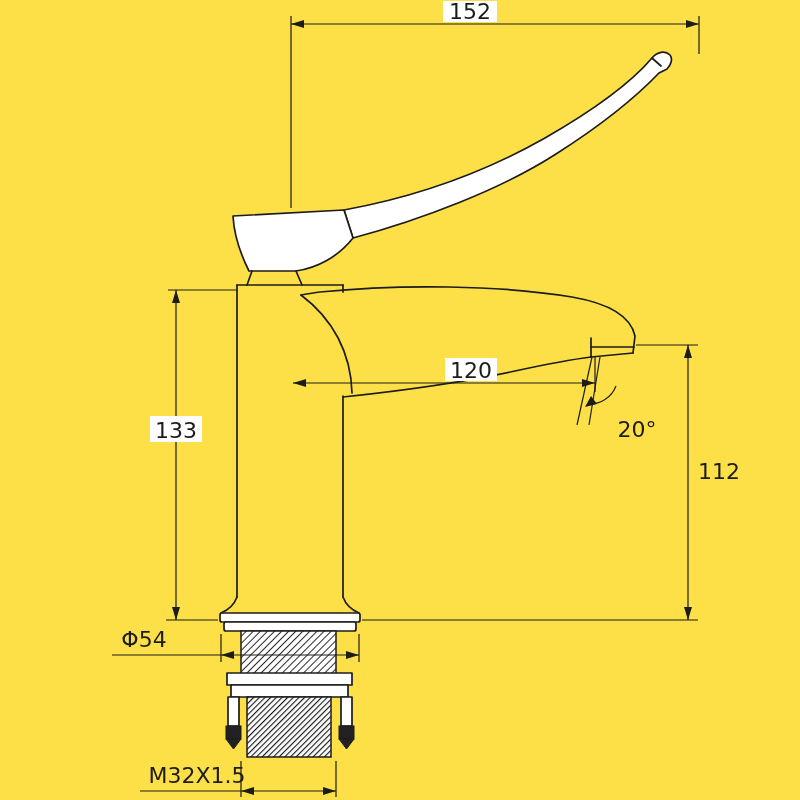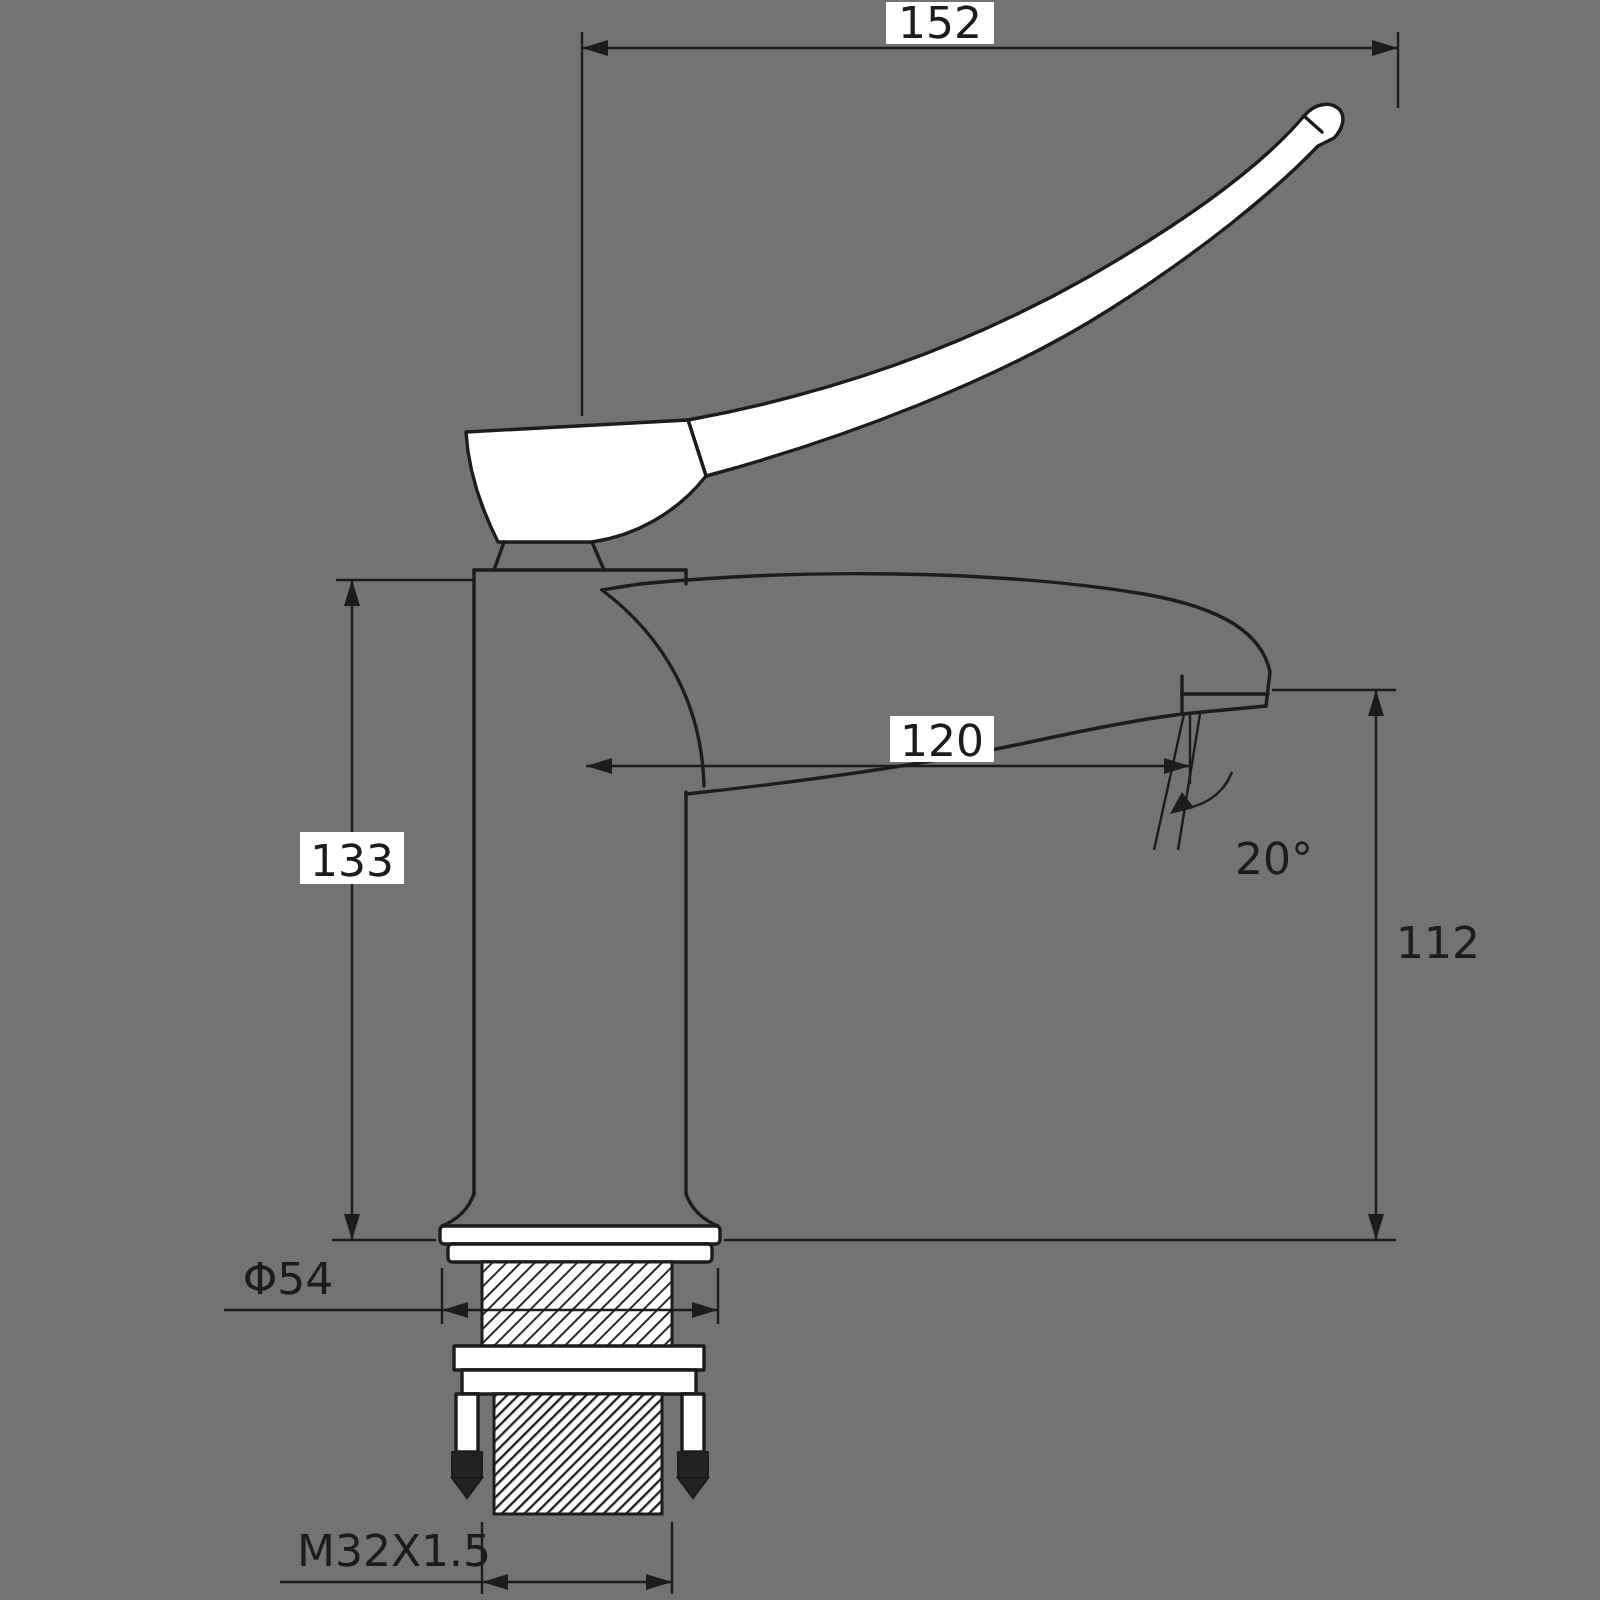--- a/index.html
+++ b/index.html
@@ -1,16 +1,16 @@
 <!DOCTYPE html>
 <html><head>
 <meta charset="utf-8">
 <style>
   html,body{margin:0;padding:0;background:#ffffff;}
-  .canvas{width:800px;height:800px;background:#737373;position:relative;overflow:hidden;}
+  .canvas{width:800px;height:800px;background:#fde047;position:relative;overflow:hidden;}
   svg{display:block;}
   svg text{font-family:"DejaVu Sans","Liberation Sans",sans-serif;fill:#1c1c1c;}
   .outline{stroke:#1c1c1c;stroke-width:1.7;fill:none;stroke-linecap:round;stroke-linejoin:round;}
   .outline-fill{stroke:#1c1c1c;stroke-width:1.7;fill:#ffffff;stroke-linejoin:round;}
   .dim{stroke:#1c1c1c;stroke-width:1.2;fill:none;}
   .arrow{fill:#1c1c1c;stroke:none;}
   .mask{fill:#ffffff;stroke:none;}
   .dark{fill:#222222;stroke:#1c1c1c;stroke-width:1;}
   .dimtext{font-size:22px;}
 </style>

